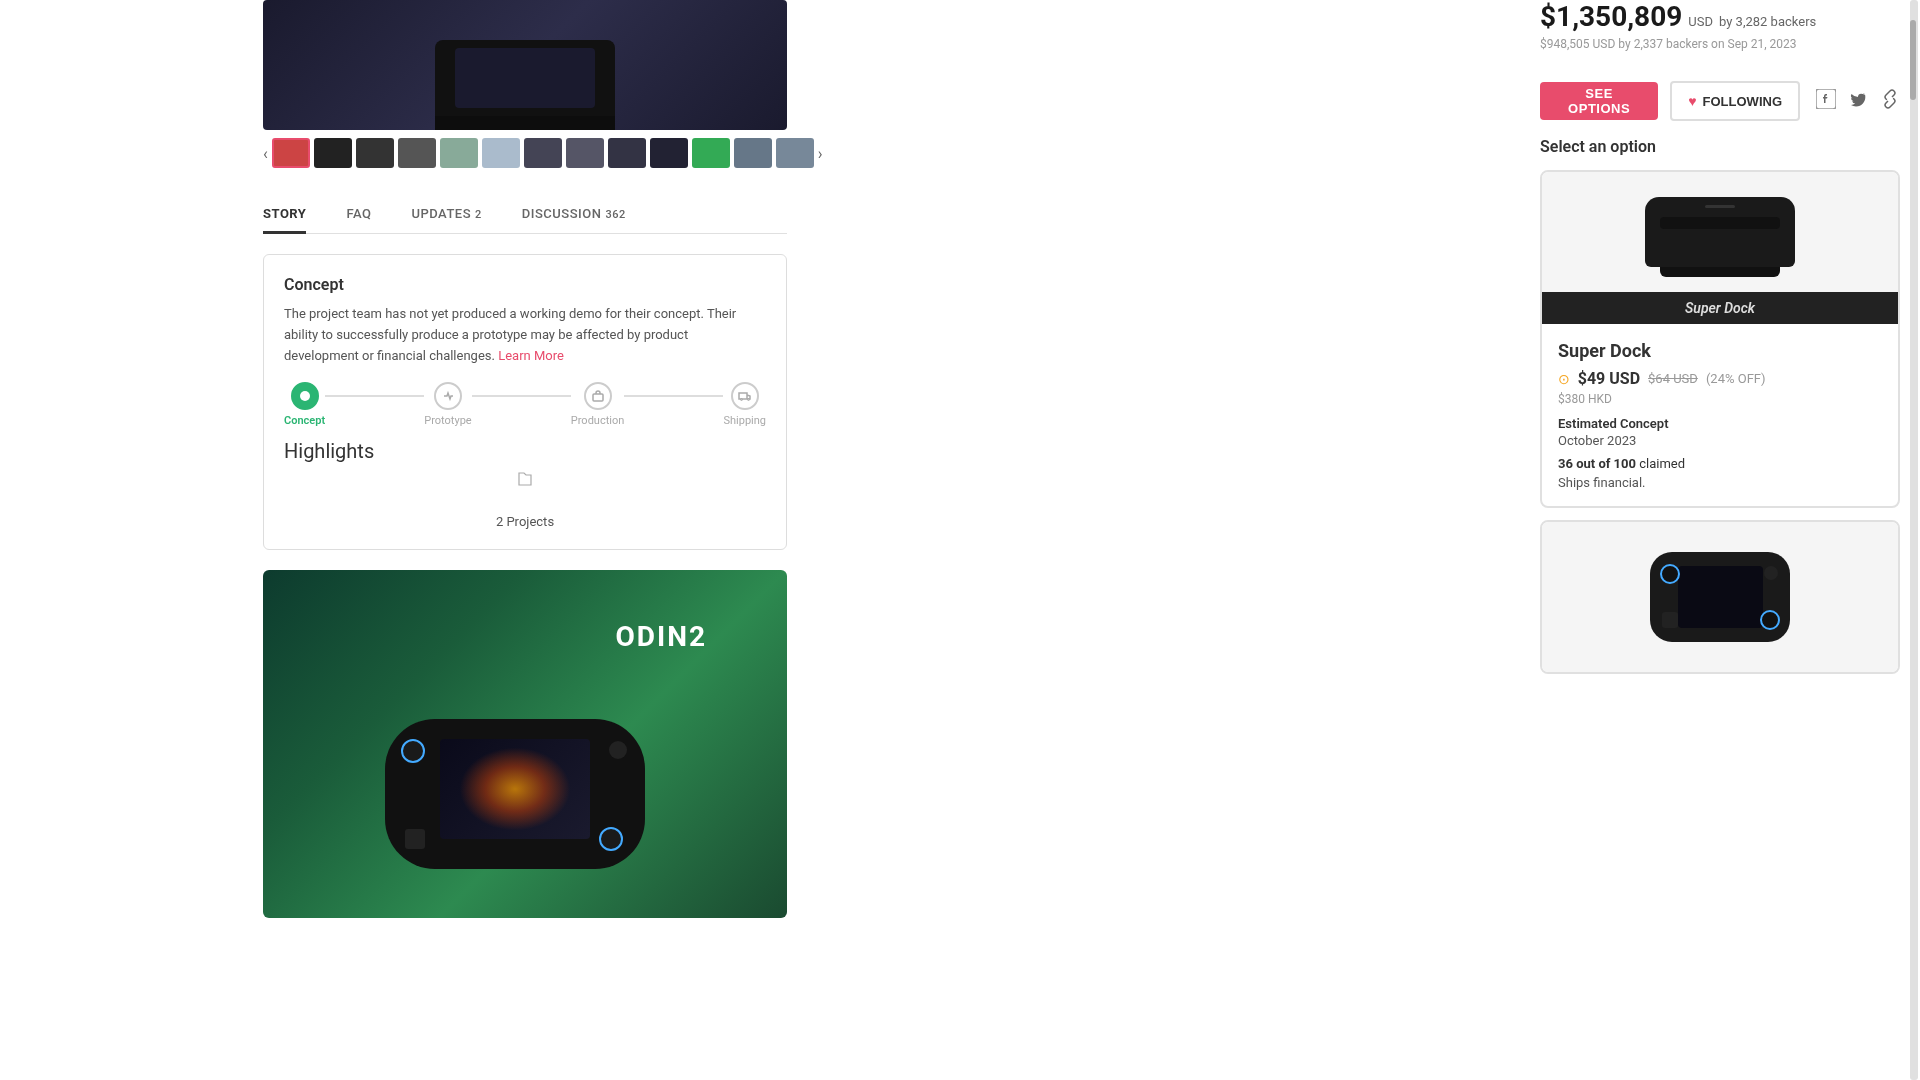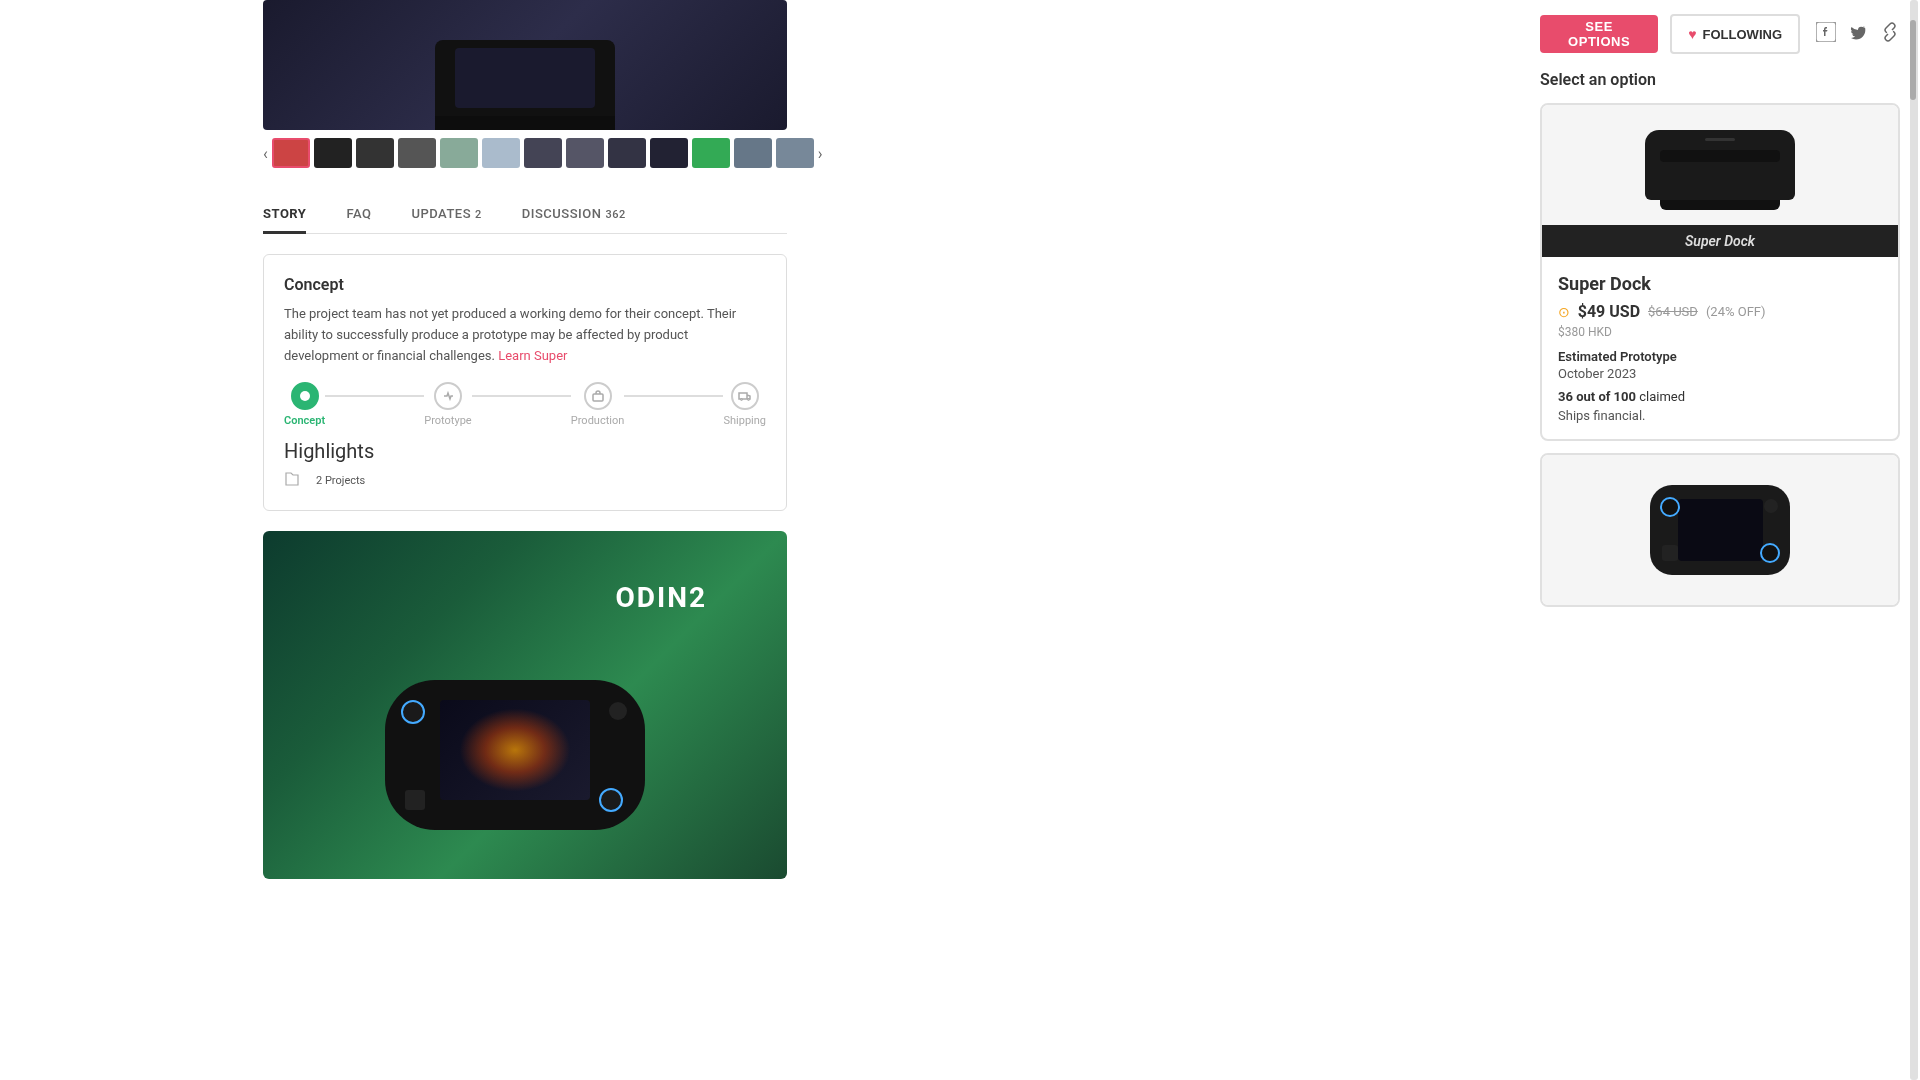--- a/index.html
+++ b/index.html
@@ -45,21 +45,21 @@
     .concept-title { font-size: 16px; font-weight: 600; margin-bottom: 10px; }
     .concept-text { font-size: 13px; color: #555; line-height: 1.6; margin-bottom: 4px; }
     .learn-more { color: #e84c6c; text-decoration: none; }
     .stage-circle { width: 28px; height: 28px; border-radius: 50%; border: 2px solid #ccc; display: flex; align-items: center; justify-content: center; background: #fff; z-index: 1; }
     .stage-circle.active { background: #2bb573; border-color: #2bb573; }
     .stage-circle.active svg { fill: #fff; }
 
     
     .highlights-section { margin-top: 4px; }
     .highlights-title { font-size: 20px; font-weight: 400; margin-bottom: 8px; }
-    .highlight-item { display: flex; align-items: center; gap: 16px; font-size: 11px; color: #555; }
+    .highlight-item { display: flex; align-items: center; gap: 24px; font-size: 13px; color: #555; flex-direction: column; }
 
     
     .odin-image-container { width: 524px; height: 348px; background: linear-gradient(135deg, #0d3b2e 0%, #1a5c3a 30%, #2d8a50 60%, #1a4a30 100%); border-radius: 6px; display: flex; align-items: center; justify-content: center; position: relative; overflow: hidden; margin-top: 10px; }
     .odin-text { position: absolute; top: 50px; right: 80px; font-size: 28px; font-weight: 700; color: white; letter-spacing: 2px; }
 
     
     .right-sidebar { width: 400px; padding: 0 20px; flex-shrink: 0; }
 
     
     .funding-section { padding-bottom: 16px; }
@@ -157,21 +157,21 @@
       </div>
       <div class="tab-item">
         <span>DISCUSSION</span><span class="tab-badge">362</span>
       </div>
     </div>
 
     <div class="concept-box">
       <div class="concept-title">Concept</div>
       <p class="concept-text">
         <span>The project team has not yet produced a working demo for their concept. Their ability to successfully produce a prototype may be affected by product development or financial challenges.</span>
-        <a href="#" class="learn-more">Learn Super</a>
+        <a href="#" class="learn-more">Learn More</a>
       </p>
 
       <div class="stages-full">
 
         <div class="stage-col">
           <div class="stage-circle active">
             <svg width="14" height="14" viewBox="0 0 14 14">
                 <circle cx="7" cy="7" r="5" fill="white"></circle>
               </svg>
           </div>
@@ -244,20 +244,28 @@
 
           <div style="position:absolute;top:22px;right:18px;width:18px;height:18px;background:#222;border-radius:50%;"></div>
         </div>
       </div>
     </div>
   </div>
 
   <div class="right-sidebar">
     <div class="right-sidebar-inner">
 
+      <div class="funding-section">
+        <div style="display:flex;align-items:baseline;gap:6px;">
+          <span class="funding-amount">$1,350,809</span>
+          <span style="font-size:13px;color:#666;">USD</span>
+          <span style="font-size:13px;color:#666;">by 3,282 backers</span>
+        </div>
+        <div class="funding-previous">$948,505 USD by 2,337 backers on Sep 21, 2023</div>
+      </div>
 
       <div class="action-buttons">
         <button class="btn-see-options">SEE OPTIONS</button>
         <button class="btn-following">
           <span class="heart-icon">♥</span>
           <span>FOLLOWING</span>
         </button>
 
         <div class="social-icons">
           <span class="social-icon">
@@ -296,21 +304,21 @@
         <div class="product-card-banner">Super Dock</div>
         <div class="product-card-body">
           <div class="product-name">Super Dock</div>
           <div class="product-price-row">
             <span class="price-icon">⊙</span>
             <span class="price-current">$49 USD</span>
             <span class="price-original">$64 USD</span>
             <span class="price-discount">(24% OFF)</span>
           </div>
           <div class="price-hkd">$380 HKD</div>
-          <div class="shipping-label">Estimated Prototype</div>
+          <div class="shipping-label">Estimated Concept</div>
           <div class="shipping-date">October 2023</div>
           <div class="claimed-text">
             <strong>36 out of 100</strong>
             <span> claimed</span>
           </div>
           <div class="ships-text">Ships financial.</div>
         </div>
       </div>
 
       <div class="product-card-preview">

